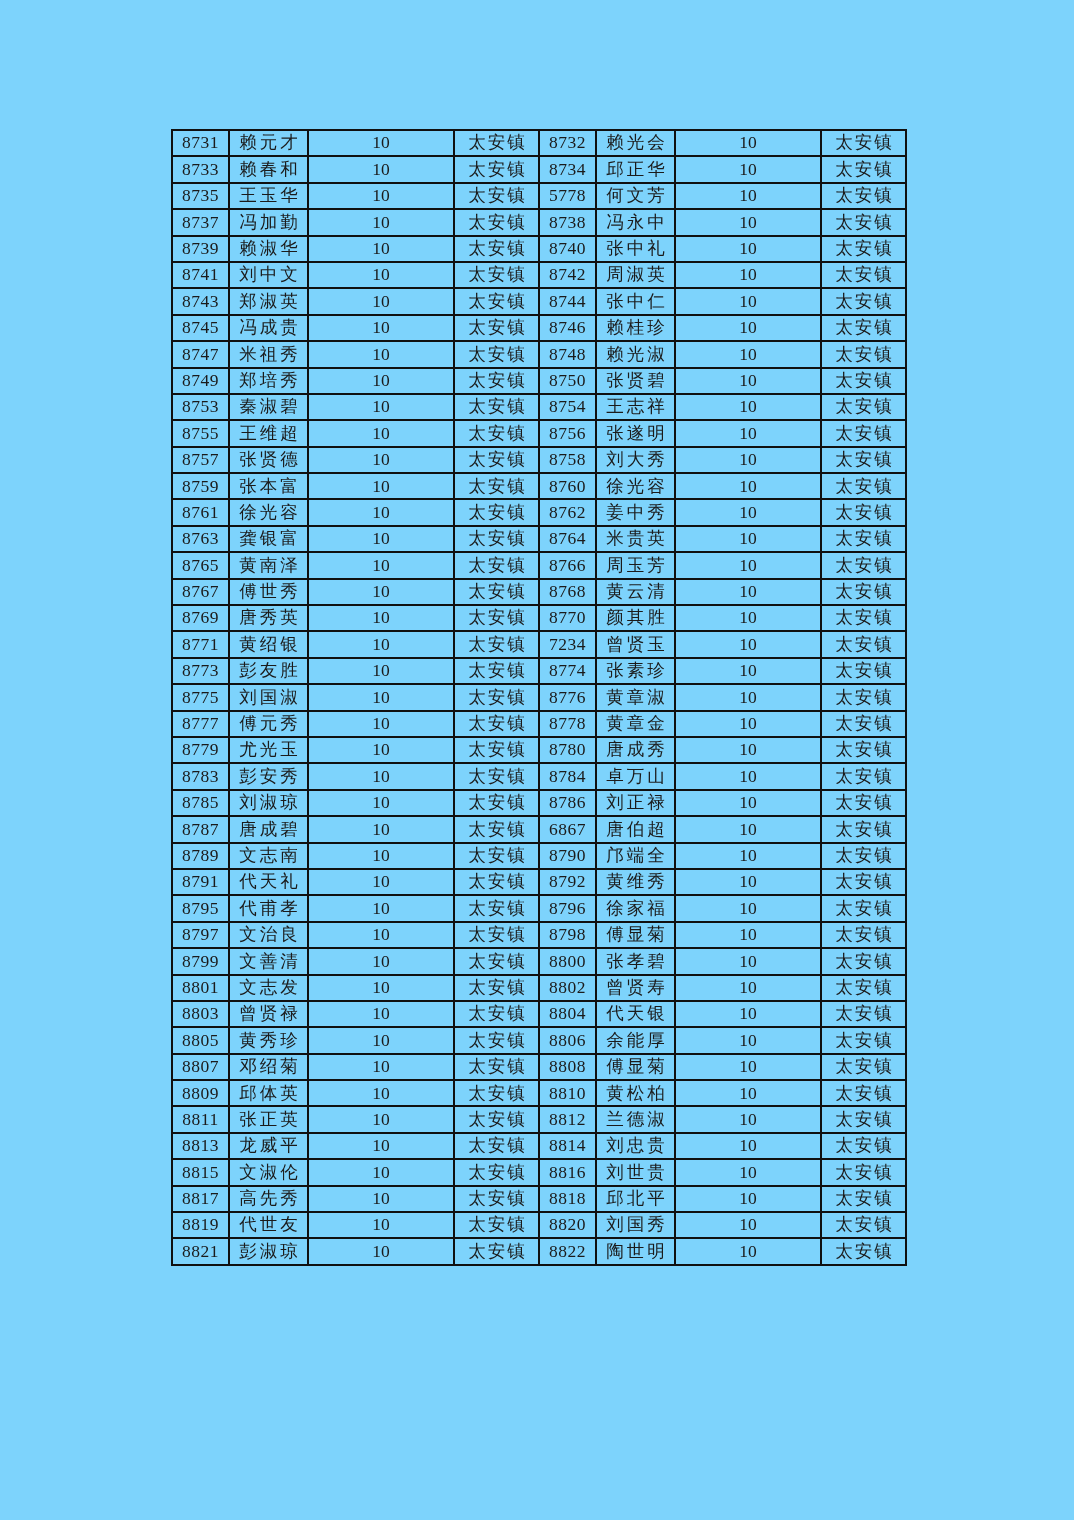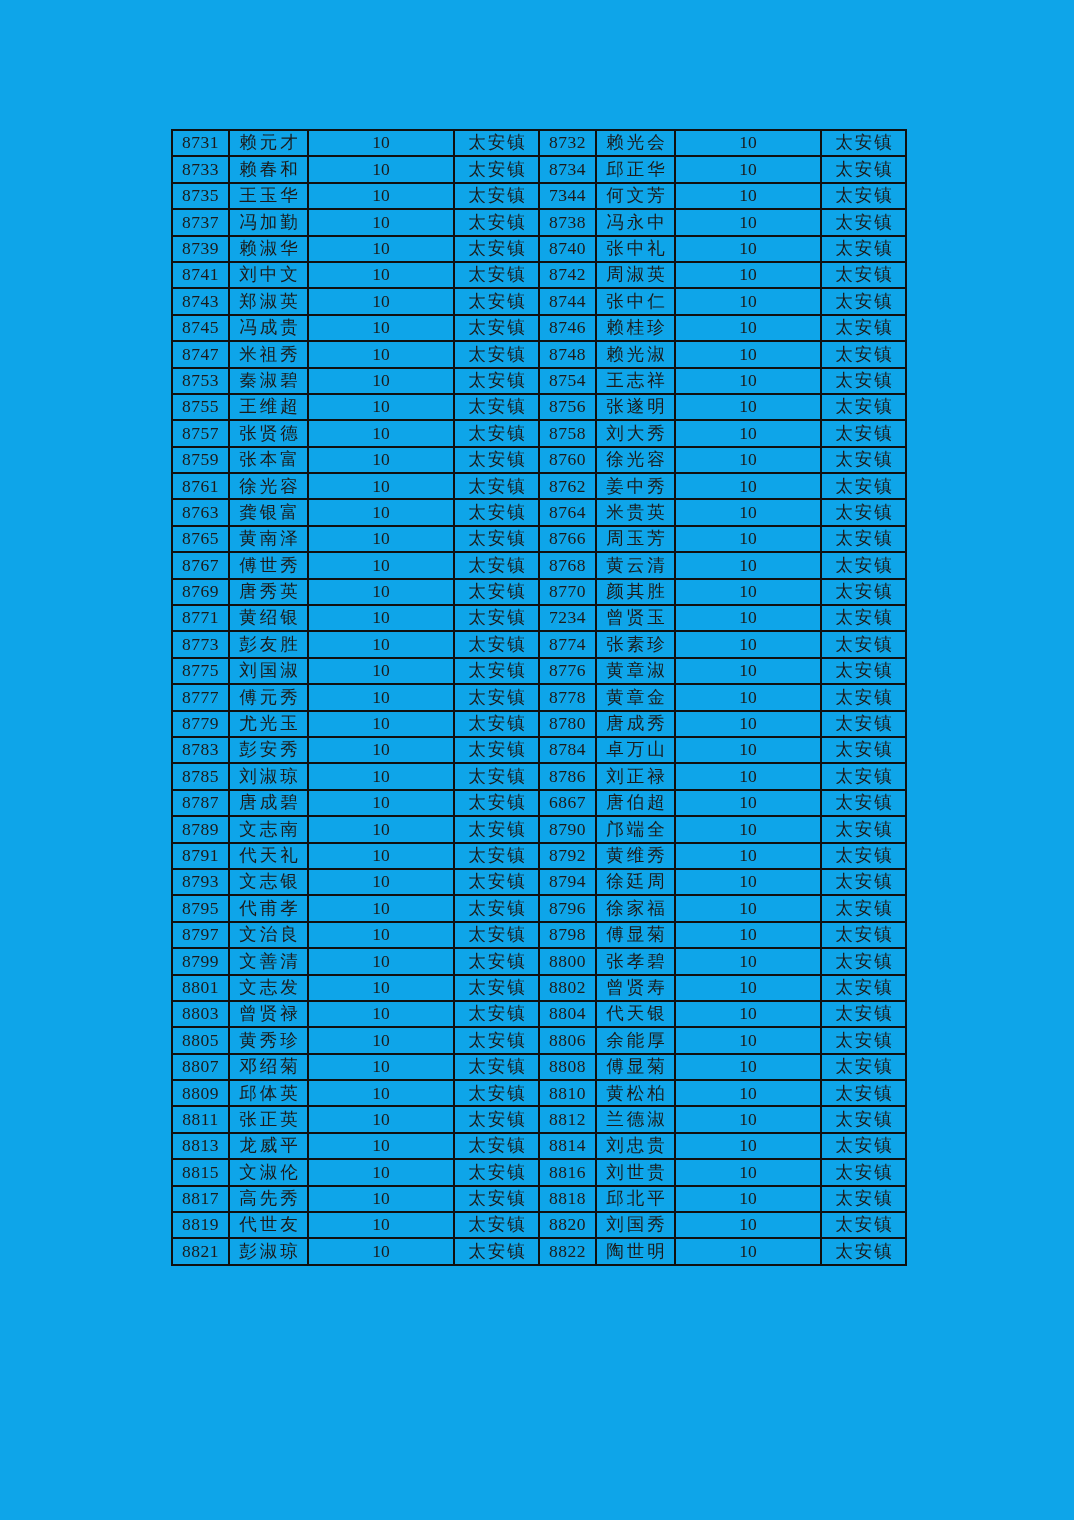--- a/index.html
+++ b/index.html
@@ -10,21 +10,21 @@
   body {
     width: 1074px;
     height: 1520px;
     position: relative;
     font-family: "Liberation Serif", "DejaVu Serif", serif;
     color: #1b1b1b;
   }
   .page {
     position: absolute;
     inset: 0;
-    background: #0ea5e9;
+    background: #7dd3fc;
   }
   table.roster {
     position: absolute;
     left: 171px;
     top: 129px;
     width: 734px;
     border-collapse: collapse;
     table-layout: fixed;
   }
   table.roster td {
@@ -90,21 +90,21 @@
           <td class="cell-id">8734</td>
           <td class="cell-name">邱正华</td>
           <td class="cell-value">10</td>
           <td class="cell-town">太安镇</td>
         </tr>
         <tr>
           <td class="cell-id">8735</td>
           <td class="cell-name">王玉华</td>
           <td class="cell-value">10</td>
           <td class="cell-town">太安镇</td>
-          <td class="cell-id">7344</td>
+          <td class="cell-id">5778</td>
           <td class="cell-name">何文芳</td>
           <td class="cell-value">10</td>
           <td class="cell-town">太安镇</td>
         </tr>
         <tr>
           <td class="cell-id">8737</td>
           <td class="cell-name">冯加勤</td>
           <td class="cell-value">10</td>
           <td class="cell-town">太安镇</td>
           <td class="cell-id">8738</td>
@@ -156,20 +156,30 @@
           <td class="cell-id">8747</td>
           <td class="cell-name">米祖秀</td>
           <td class="cell-value">10</td>
           <td class="cell-town">太安镇</td>
           <td class="cell-id">8748</td>
           <td class="cell-name">赖光淑</td>
           <td class="cell-value">10</td>
           <td class="cell-town">太安镇</td>
         </tr>
         <tr>
+          <td class="cell-id">8749</td>
+          <td class="cell-name">郑培秀</td>
+          <td class="cell-value">10</td>
+          <td class="cell-town">太安镇</td>
+          <td class="cell-id">8750</td>
+          <td class="cell-name">张贤碧</td>
+          <td class="cell-value">10</td>
+          <td class="cell-town">太安镇</td>
+        </tr>
+        <tr>
           <td class="cell-id">8753</td>
           <td class="cell-name">秦淑碧</td>
           <td class="cell-value">10</td>
           <td class="cell-town">太安镇</td>
           <td class="cell-id">8754</td>
           <td class="cell-name">王志祥</td>
           <td class="cell-value">10</td>
           <td class="cell-town">太安镇</td>
         </tr>
         <tr>
@@ -342,30 +352,20 @@
           <td class="cell-value">10</td>
           <td class="cell-town">太安镇</td>
         </tr>
         <tr>
           <td class="cell-id">8791</td>
           <td class="cell-name">代天礼</td>
           <td class="cell-value">10</td>
           <td class="cell-town">太安镇</td>
           <td class="cell-id">8792</td>
           <td class="cell-name">黄维秀</td>
-          <td class="cell-value">10</td>
-          <td class="cell-town">太安镇</td>
-        </tr>
-        <tr>
-          <td class="cell-id">8793</td>
-          <td class="cell-name">文志银</td>
-          <td class="cell-value">10</td>
-          <td class="cell-town">太安镇</td>
-          <td class="cell-id">8794</td>
-          <td class="cell-name">徐廷周</td>
           <td class="cell-value">10</td>
           <td class="cell-town">太安镇</td>
         </tr>
         <tr>
           <td class="cell-id">8795</td>
           <td class="cell-name">代甫孝</td>
           <td class="cell-value">10</td>
           <td class="cell-town">太安镇</td>
           <td class="cell-id">8796</td>
           <td class="cell-name">徐家福</td>

